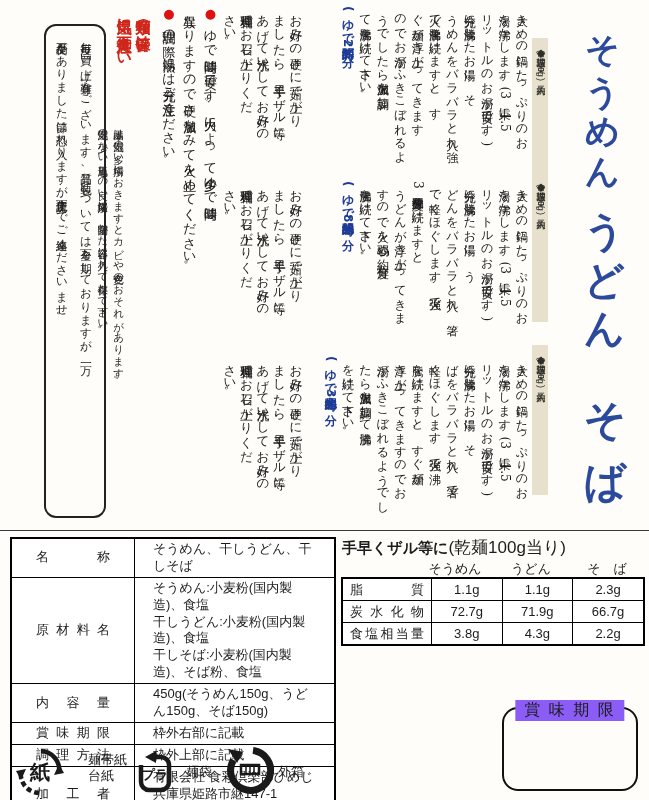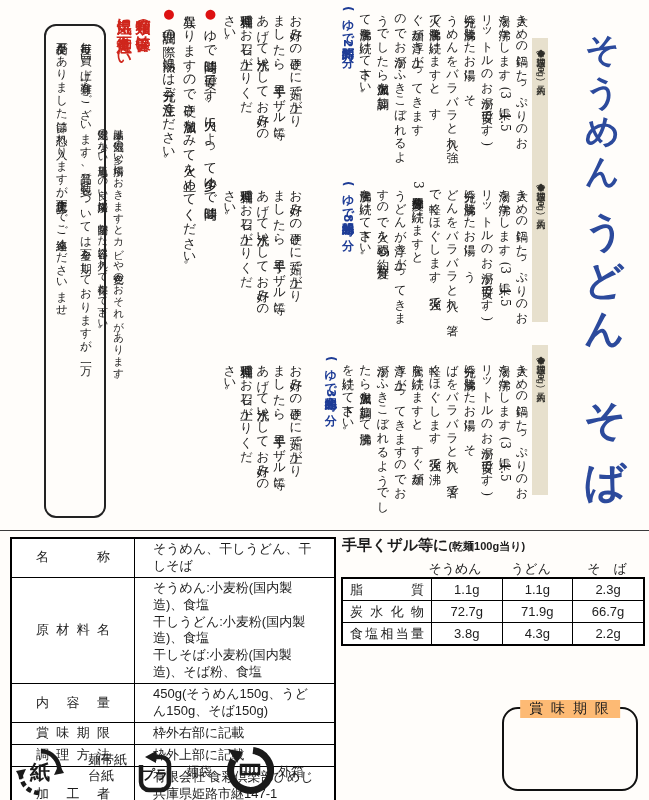--- a/index.html
+++ b/index.html
@@ -26,30 +26,30 @@
   .greet{font-size:11.5px;line-height:2.1;top:8px;right:6px;height:478px;left:auto;}
   .divider{position:absolute;left:0;top:530px;width:649px;height:1px;background:#3a3a3a;}
   
   table{border-collapse:collapse;background:#fff;}
   .info{position:absolute;left:10px;top:537px;width:326px;font-size:13px;line-height:1.3;}
   .info td{border:1.5px solid #000;padding:2px 18px;vertical-align:middle;}
   .info{border:2px solid #000;}
   .info .lbl{width:74px;text-align:justify;text-align-last:justify;padding:2px 24px;}
   .info .val{white-space:pre-line;}
   .nut-title{position:absolute;left:342px;top:536px;font-size:15px;font-weight:bold;}
-  .nut-title small{font-size:11px;font-weight:bold;}
+  .nut-title small{font-size:17px;font-weight:normal;}
   .nut-head{position:absolute;left:341px;top:560px;width:304px;display:flex;font-size:13px;}
   .nut-head span{display:block;text-align:center;}
   .nut{position:absolute;left:341px;top:577px;width:304px;font-size:13px;border:2px solid #000;}
   .nut td{border:1.2px solid #000;padding:1.5px 4px;text-align:center;}
   .nut .lbl{width:74px;text-align:justify;text-align-last:justify;padding:1.5px 7px;}
   .expiry{position:absolute;left:502px;top:707px;width:136px;height:84px;
           border:2px solid #111;border-radius:16px;box-sizing:border-box;}
   .expiry span{position:absolute;top:-9px;left:50%;transform:translateX(-50%);
-               background:#fdba74;padding:0 9px;font-size:14px;letter-spacing:2px;white-space:nowrap;}
+               background:#8b5cf6;padding:0 9px;font-size:16px;letter-spacing:2px;white-space:nowrap;}
   .recycle-label{position:absolute;font-size:13px;line-height:1.25;white-space:pre-line;}
   .ricon{position:absolute;}
   svg text{font-family:"DejaVu Sans",sans-serif;}
 </style>
 </head>
 <body>
 
 <div class="canvas">
 
   <div class="title" style="left:580px;top:10px;font-size:34px;letter-spacing:2px;">そうめん</div>

